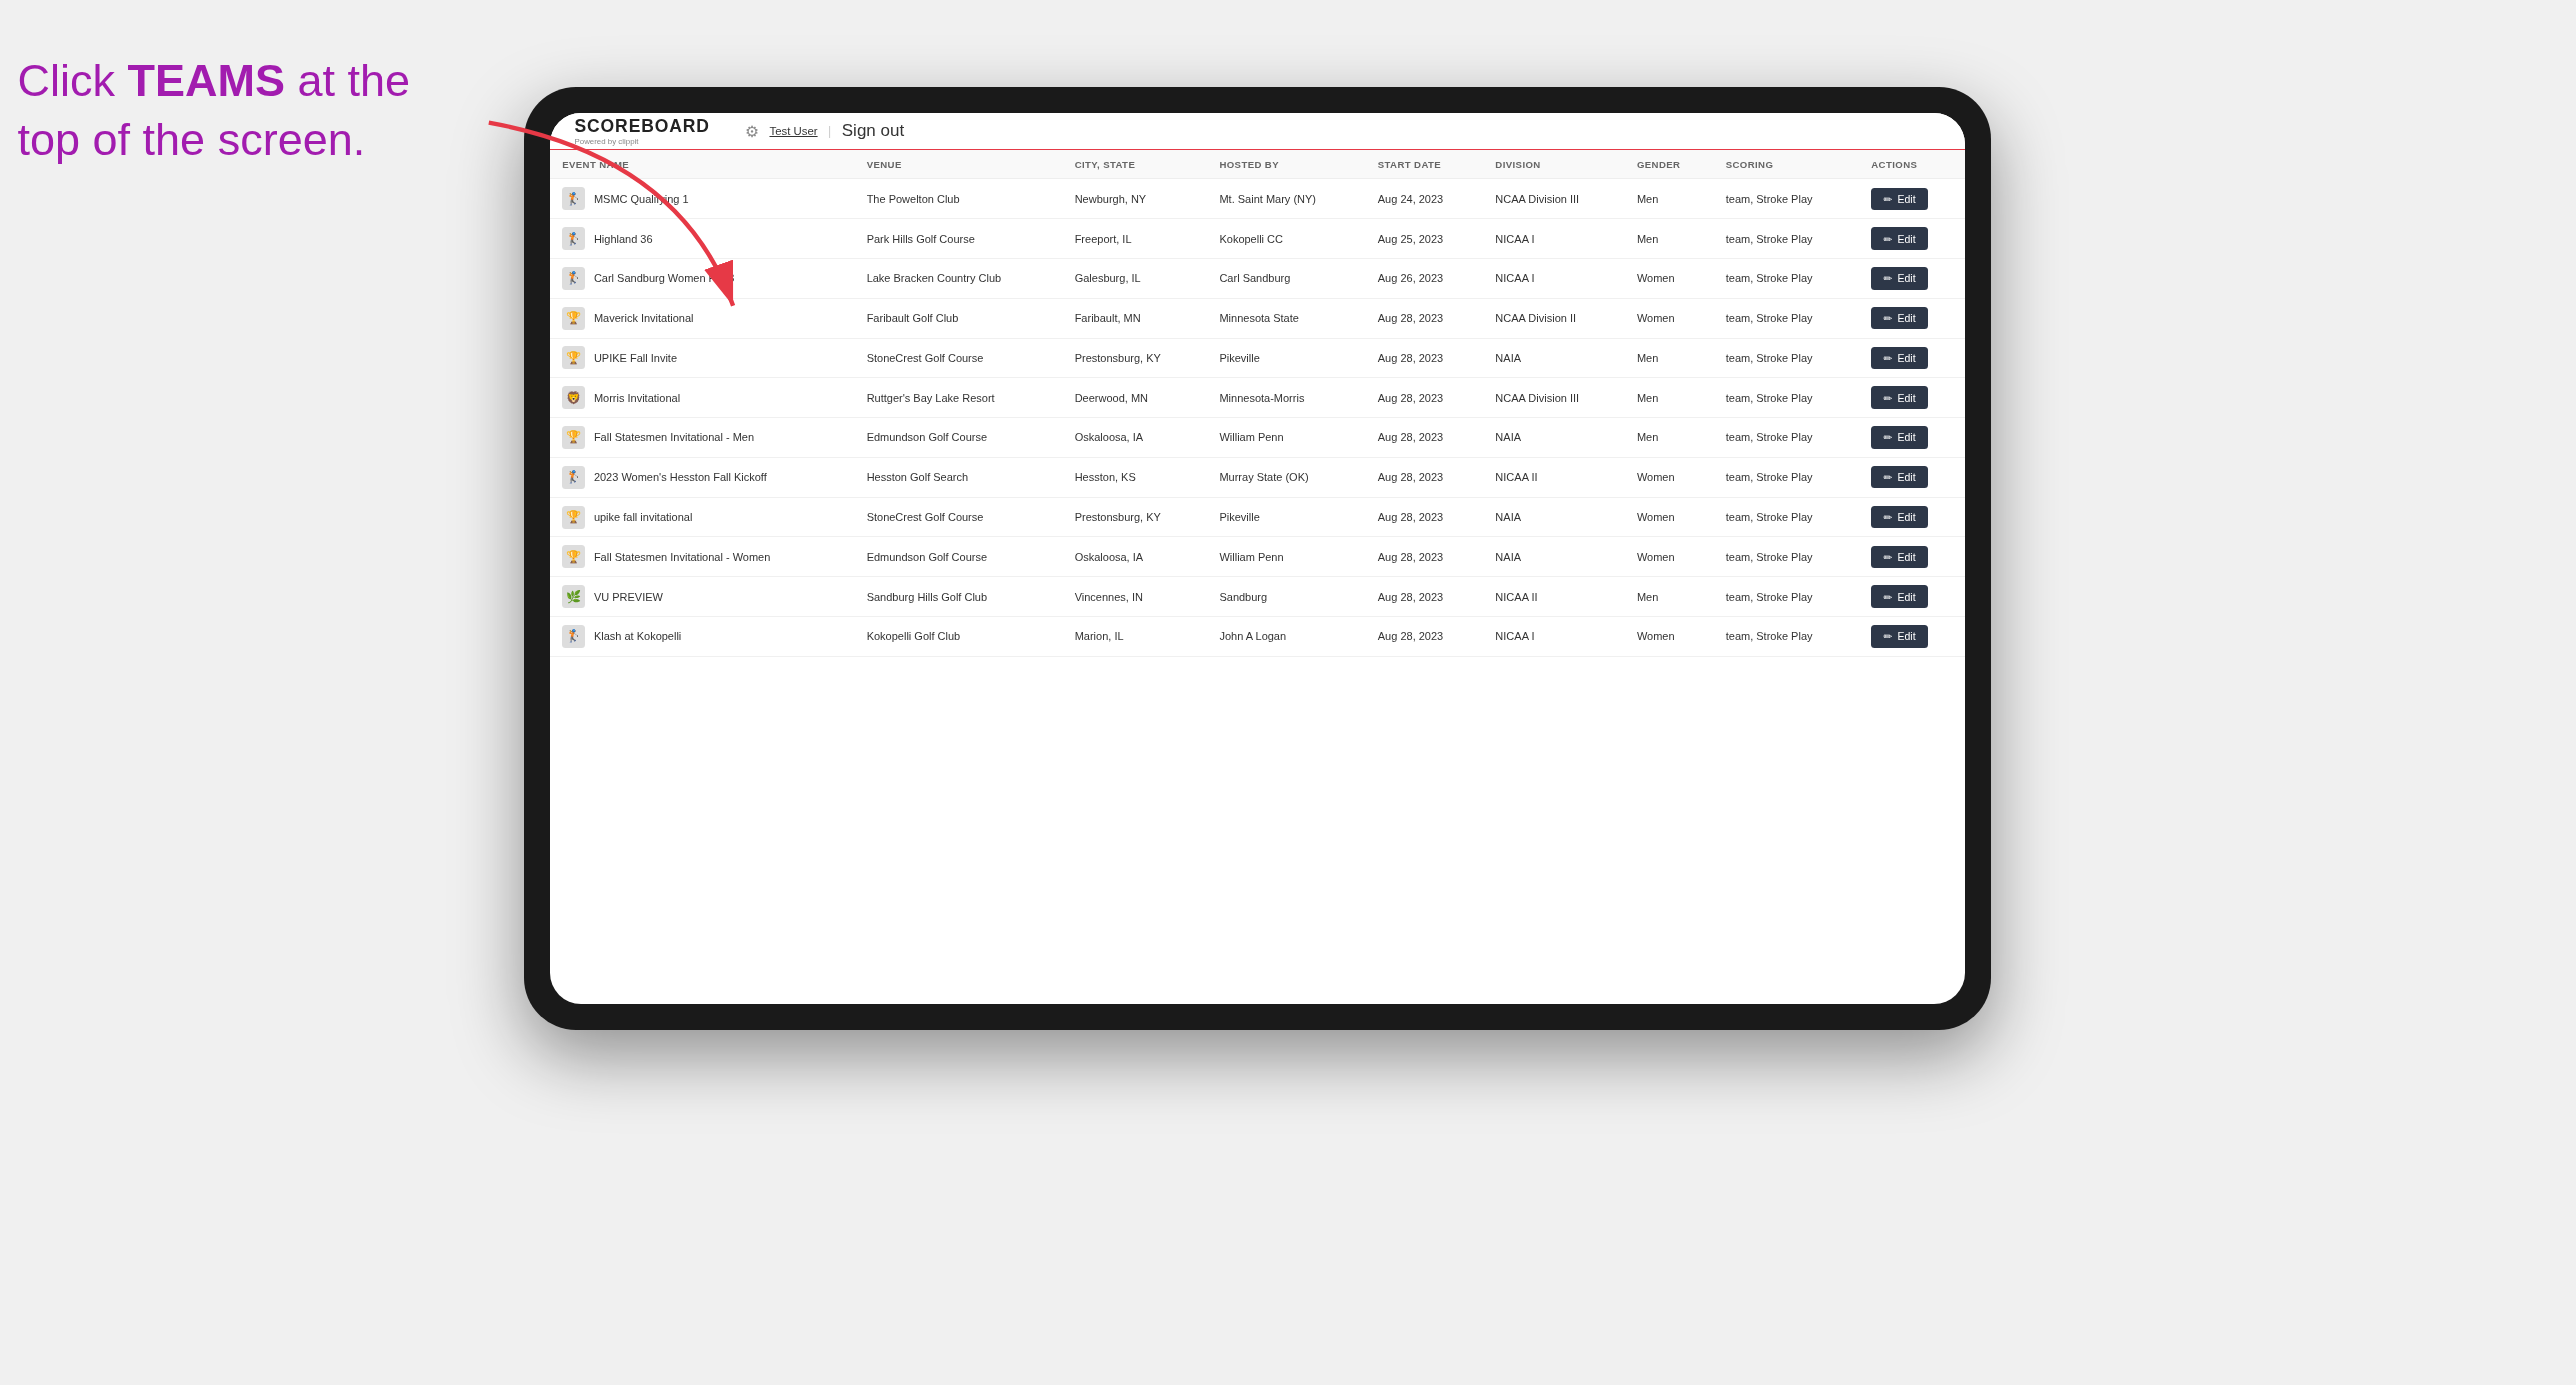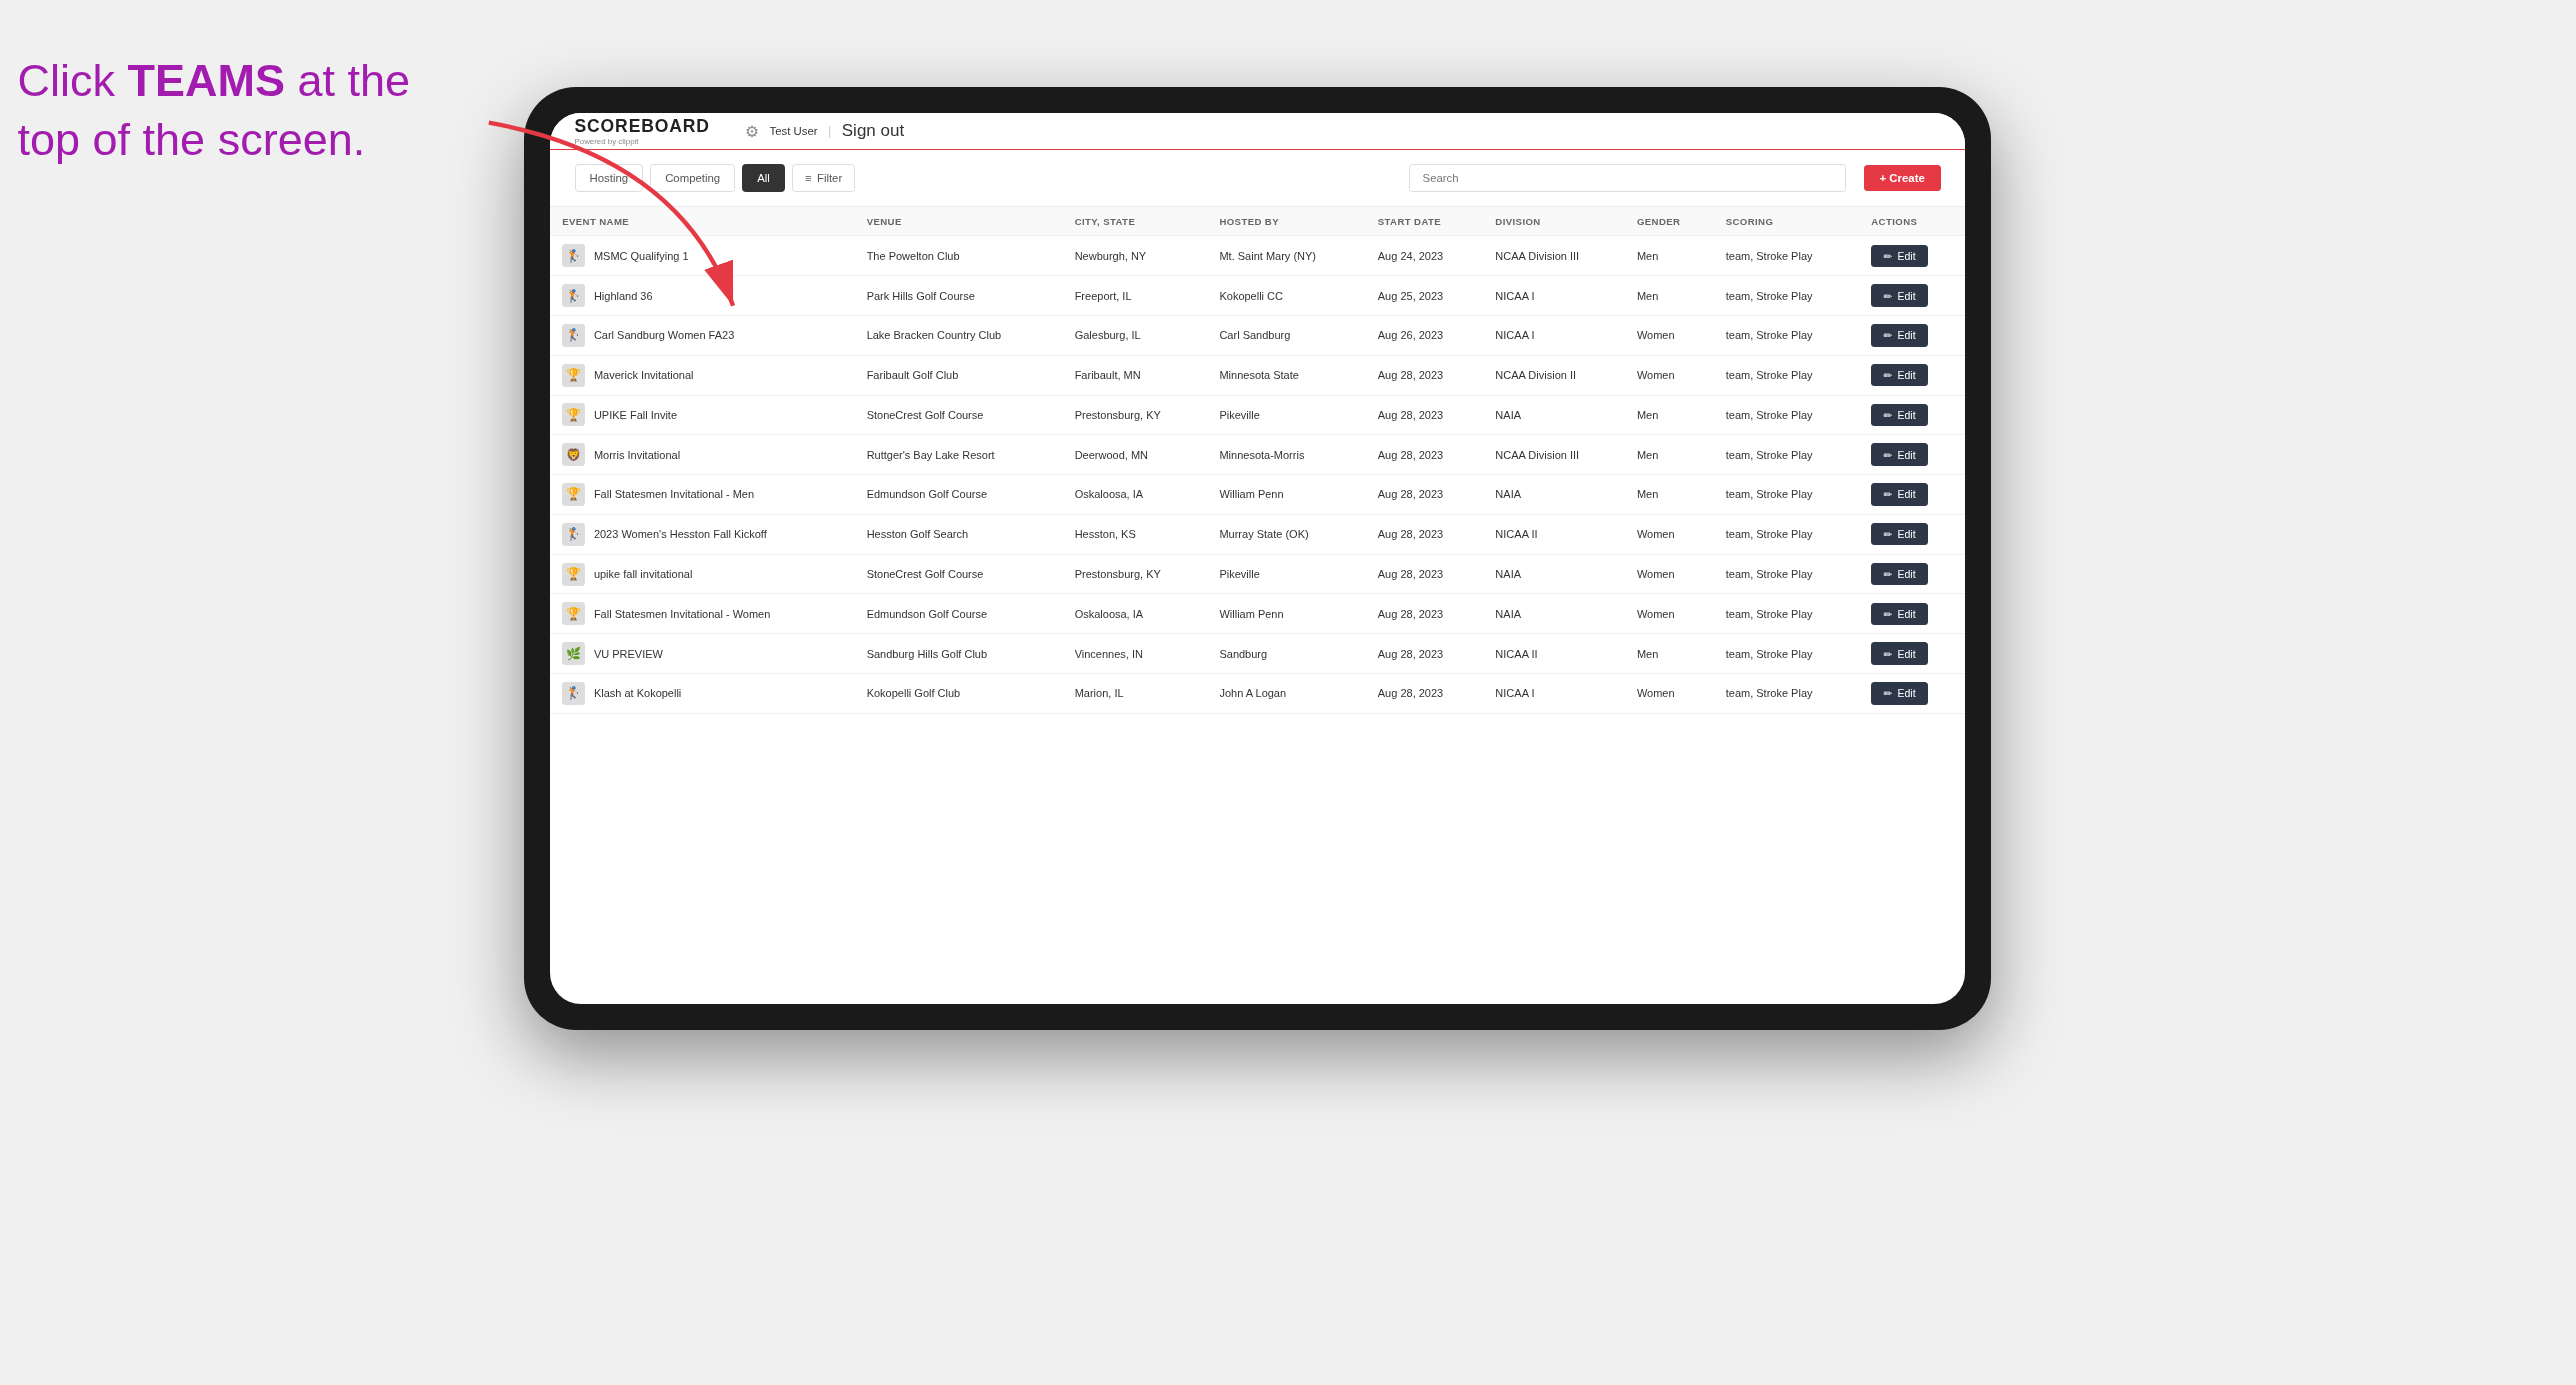--- a/index.html
+++ b/index.html
@@ -120,20 +120,21 @@
       align-items: center;
       gap: 10.5px;
     }
     .nav-gear {
       color: #888;
       font-size: 15.7px;
     }
     .nav-user {
       font-size: 11.4px;
       color: #333;
+      text-decoration: underline;
     }
     .nav-signout {
       font-size: 17px;
       color: #333;
       cursor: pointer;
     }
 
     
     .toolbar {
       display: flex;
@@ -295,31 +296,20 @@
         <span class="brand-sub">Powered by clippit</span>
       </div>
       <div class="nav-right">
         <span class="nav-gear">⚙</span>
         <span class="nav-user">Test User</span>
         <span style="color:#ccc">|</span>
         <span class="nav-signout">Sign out</span>
       </div>
     </nav>
 
-    <div class="toolbar">
-      <button class="filter-btn">Hosting</button>
-      <button class="filter-btn">Competing</button>
-      <button class="filter-btn active">All</button>
-      <button class="filter-icon-btn">
-        <span>≡</span>
-        <span>Filter</span>
-      </button>
-      <input class="search-input" type="text" placeholder="Search" style="">
-      <button class="create-btn">+ Create</button>
-    </div>
 
     <div class="table-container">
       <table>
         <thead>
           <tr>
             <th>EVENT NAME</th>
             <th>VENUE</th>
             <th>CITY, STATE</th>
             <th>HOSTED BY</th>
             <th>START DATE</th>

